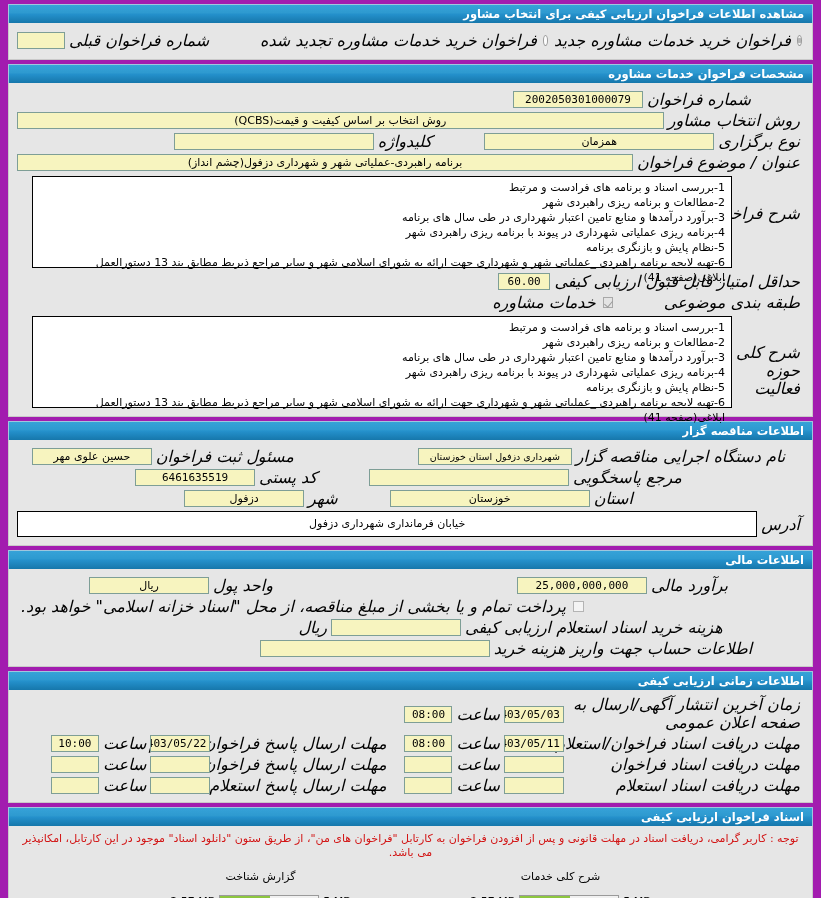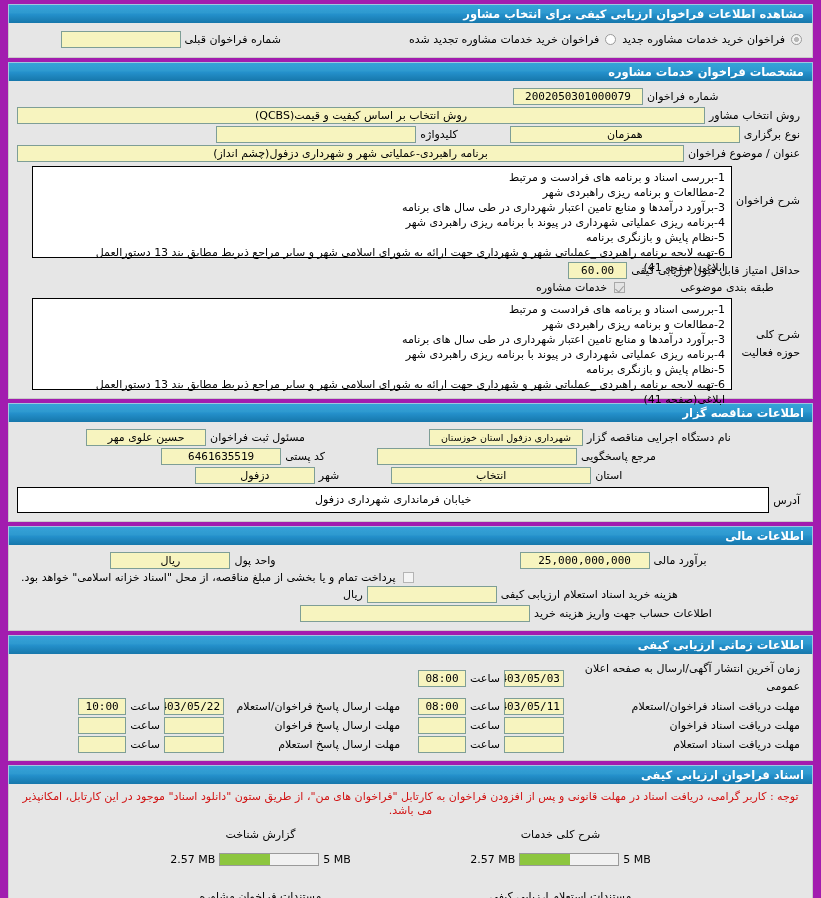--- a/index.html
+++ b/index.html
@@ -47,23 +47,24 @@
   .row {
     display: flex;
     align-items: center;
     justify-content: flex-start;
     margin: 2px 0;
     white-space: nowrap;
   }
   .lbl {
     text-align: right;
     padding: 0 4px 0 4px;
-    font-size: 11px;
+    font-size: 16px;
     color: #000;
     white-space: nowrap;
+    font-style: italic;
   }
   .lbl.multiline { white-space: normal; line-height: 18px; }
   
   .inp {
     background: #f7f4bf;
     border: 1px solid #7e9e96;
     height: 17px;
     line-height: 15px;
     font-size: 11px;
     padding: 0 3px;
@@ -292,21 +293,21 @@
     <div class="row" style="justify-content:center;">
       <span class="lbl">مرجع پاسخگویی</span>
       <span class="inp w200"></span>
       <span class="gap-lg"></span>
       <span class="lbl">کد پستی</span>
       <span class="inp num w120">6461635519</span>
     </div>
 
     <div class="row" style="justify-content:center;">
       <span class="lbl">استان</span>
-      <span class="inp w200">انتخاب</span>
+      <span class="inp w200">خوزستان</span>
       <span class="gap-lg"></span>
       <span class="lbl">شهر</span>
       <span class="inp w120">دزفول</span>
     </div>
 
     <div class="row" style="justify-content:flex-start;margin-top:3px;">
       <span class="lbl">آدرس</span>
       <span class="whitefield" style="width:760px;height:26px;line-height:24px;">خیابان فرمانداری شهرداری دزفول</span>
     </div>
 

